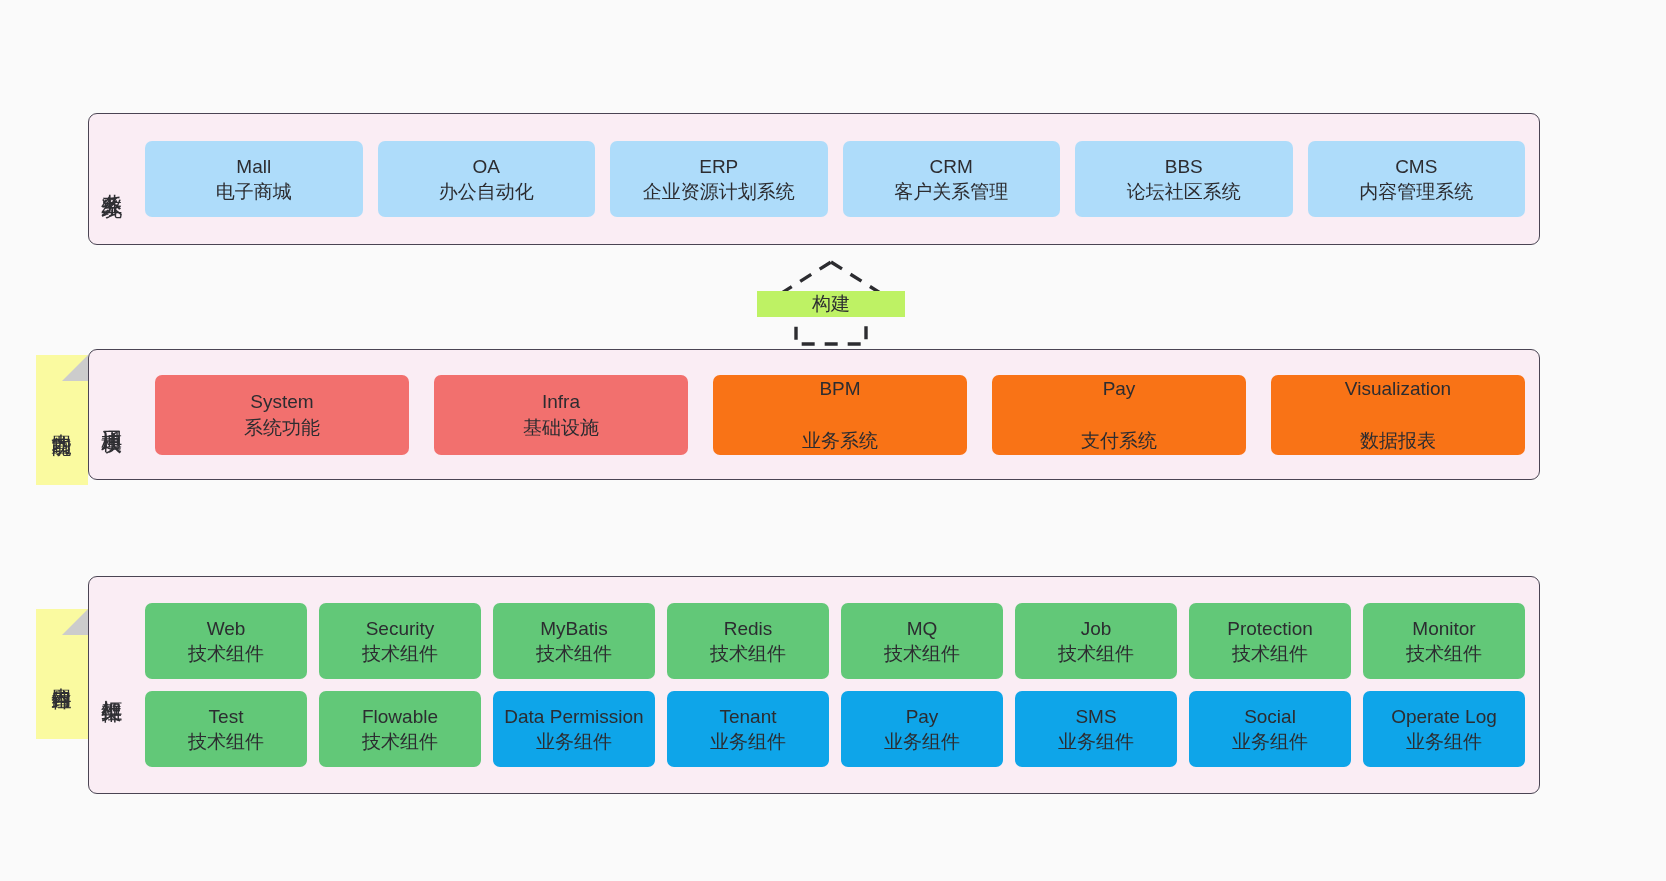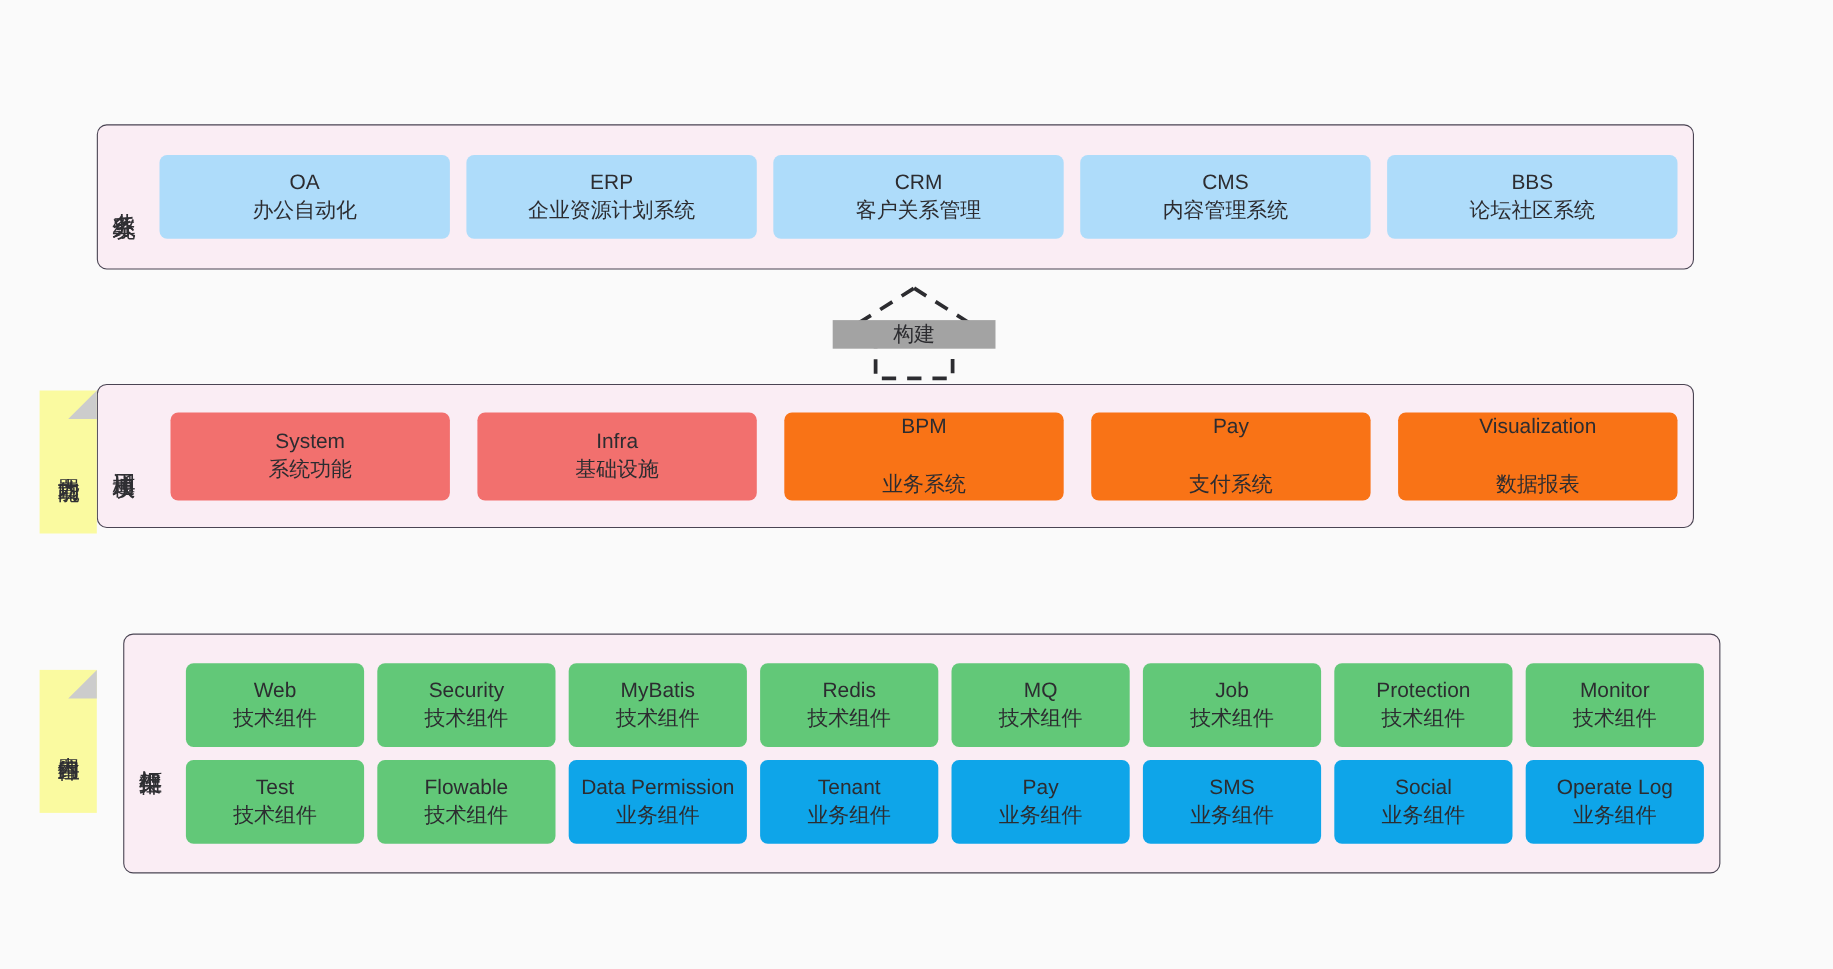--- a/index.html
+++ b/index.html
@@ -86,21 +86,21 @@
 
   
   #layer-common {
     left: 88px; top: 349px; width: 1452px; height: 131px;
   }
   #layer-common .layer-body { gap: 15px; padding-left: 10px; }
   #layer-common .card { flex: 1 1 0; height: 80px; margin-left: 10px; }
 
   
   #layer-framework {
-    left: 88px; top: 576px; width: 1452px; height: 218px; margin-left: 24px;
+    left: 88px; top: 576px; width: 1452px; height: 218px;
   }
   #layer-framework .layer-body {
     flex-direction: column;
     justify-content: center;
     gap: 12px;
     padding: 0 14px 0 10px;
   }
   .fw-row {
     display: flex;
     gap: 12px;
@@ -141,55 +141,59 @@
     position: absolute;
     pointer-events: none;
   }
   .arrow-wrap svg { display: block; overflow: visible; }
   .arrow-label {
     position: absolute;
     left: 0; right: 0;
     text-align: center;
     font-size: 19px;
     color: #2C2C30;
-    background: #a3a3a3;
+    background: #bef264;
     user-select: none;
   }
   #arrow-build { left: 757px; top: 258px; width: 148px; height: 88px; }
   #arrow-build .arrow-label { top: 33px; }
   #arrow-implement { left: 770px; top: 494px; width: 148px; height: 88px; }
   #arrow-implement .arrow-label { top: 33px; }
 </style>
 </head>
 <body>
 
 <div class="canvas">
 
   <div class="layer" id="layer-business">
     <div class="layer-title">业务系统</div>
     <div class="layer-body">
       <div class="card c-blue">
+        <span class="c-en">Mall</span>
+        <span class="c-cn">电子商城</span>
+      </div>
+      <div class="card c-blue">
         <span class="c-en">OA</span>
         <span class="c-cn">办公自动化</span>
       </div>
       <div class="card c-blue">
         <span class="c-en">ERP</span>
         <span class="c-cn">企业资源计划系统</span>
       </div>
       <div class="card c-blue">
         <span class="c-en">CRM</span>
         <span class="c-cn">客户关系管理</span>
       </div>
       <div class="card c-blue">
+        <span class="c-en">BBS</span>
+        <span class="c-cn">论坛社区系统</span>
+      </div>
+      <div class="card c-blue">
         <span class="c-en">CMS</span>
         <span class="c-cn">内容管理系统</span>
-      </div>
-      <div class="card c-blue">
-        <span class="c-en">BBS</span>
-        <span class="c-cn">论坛社区系统</span>
       </div>
     </div>
   </div>
 
   <div class="arrow-wrap" id="arrow-build">
     <svg width="148" height="88" viewBox="0 0 148 88">
       <path d="M74 4 L144 48 L109 48 L109 86 L39 86 L39 48 L4 48 Z" fill="none" stroke="#2C2C30" stroke-width="3.4" stroke-dasharray="13 10" stroke-linejoin="miter"></path>
     </svg>
     <div class="arrow-label">构建</div>
   </div>

